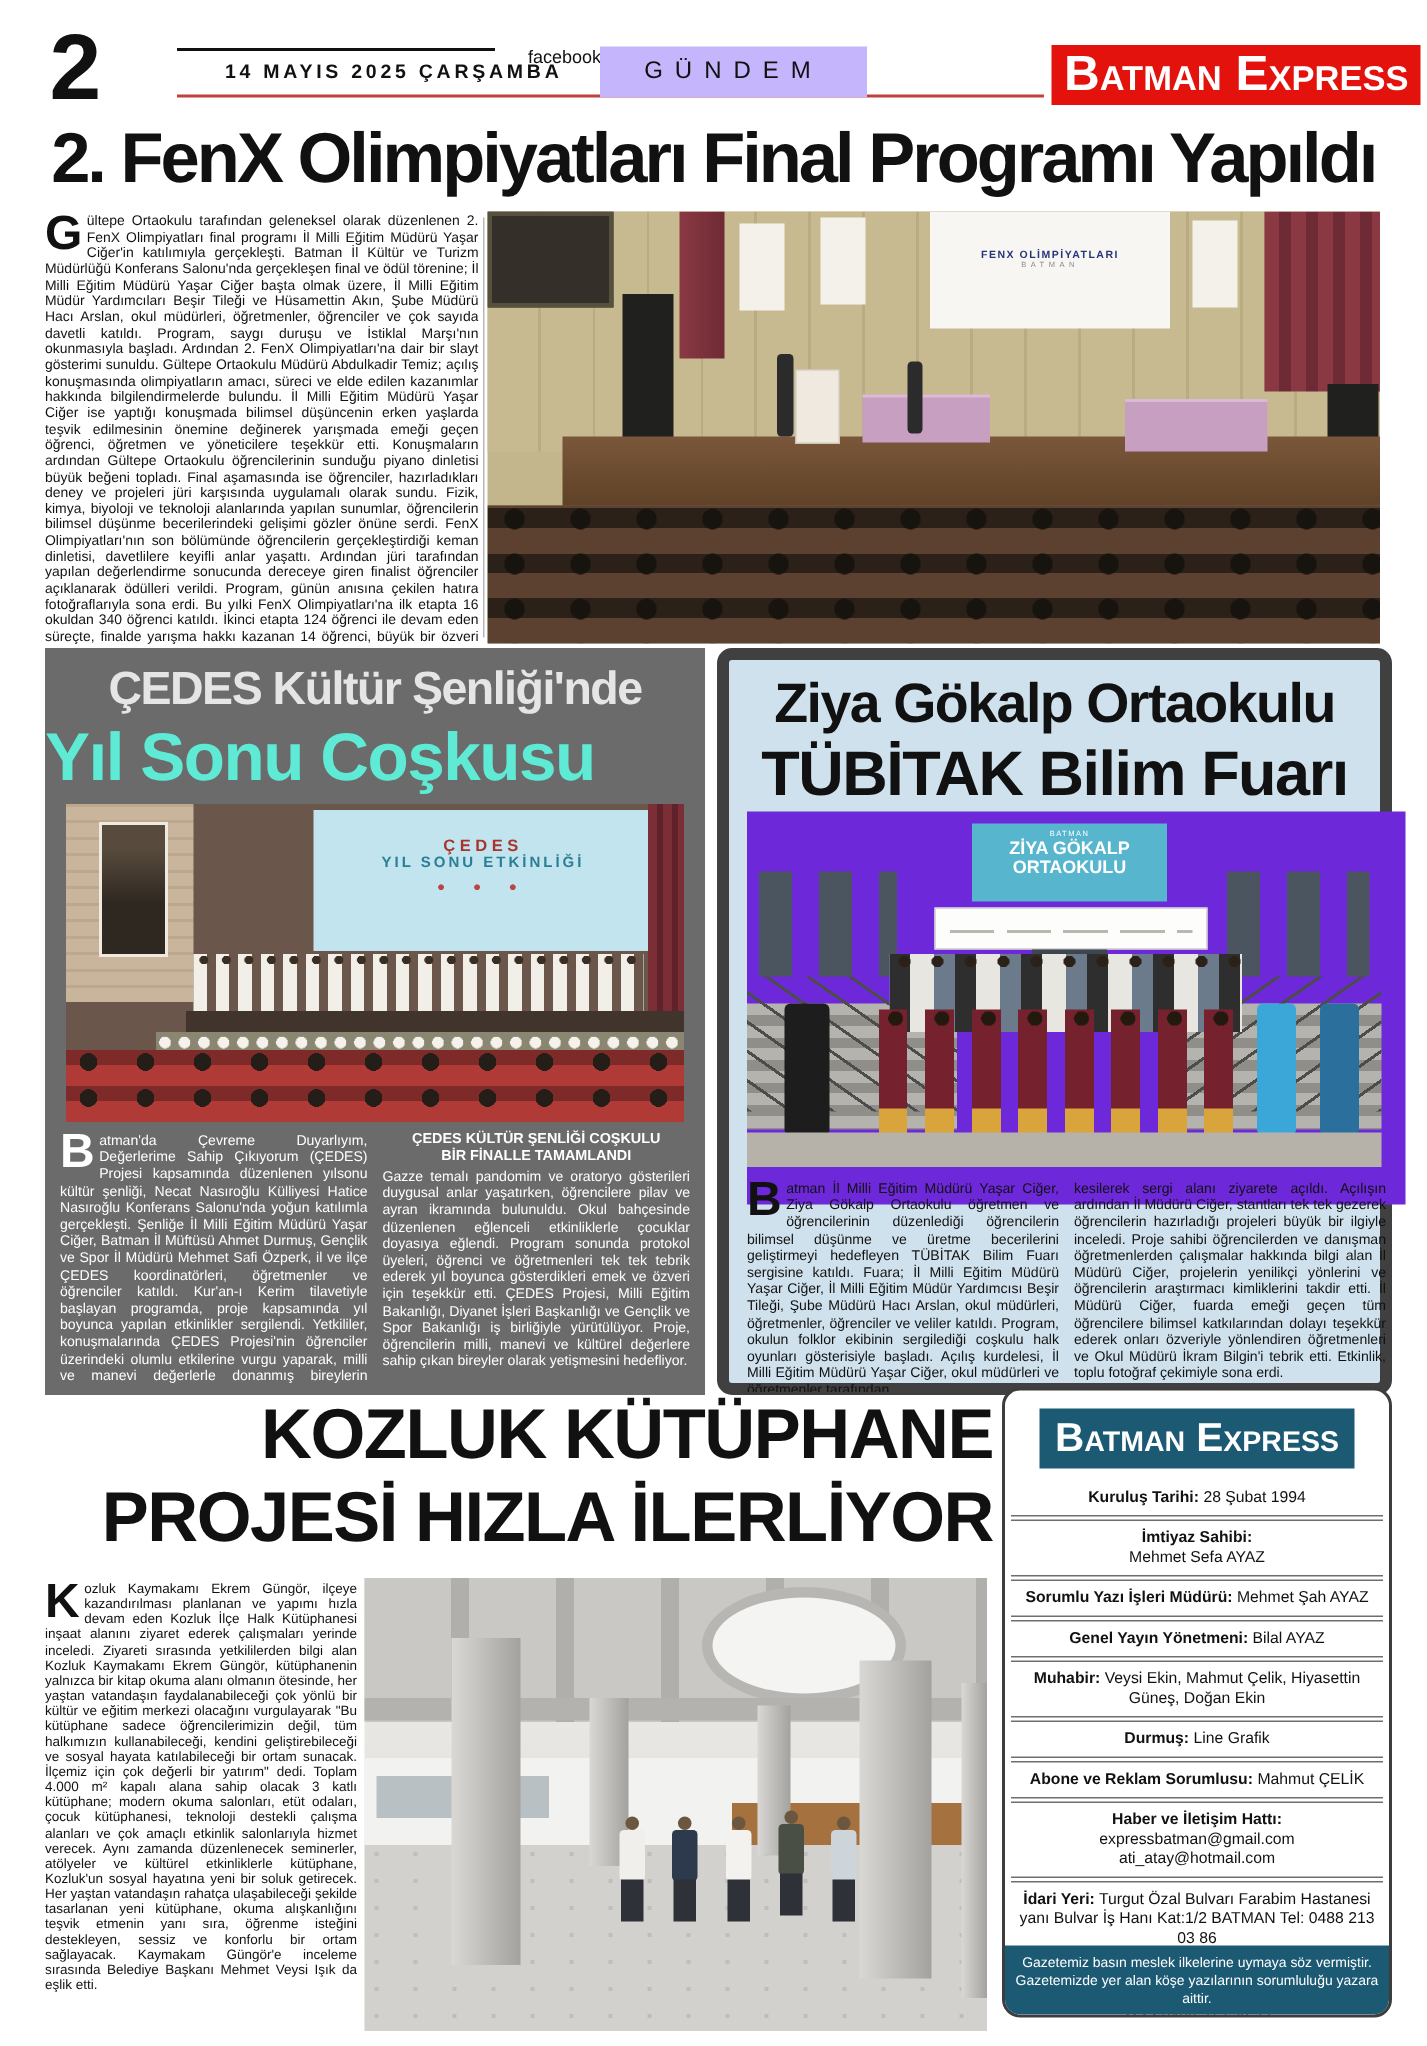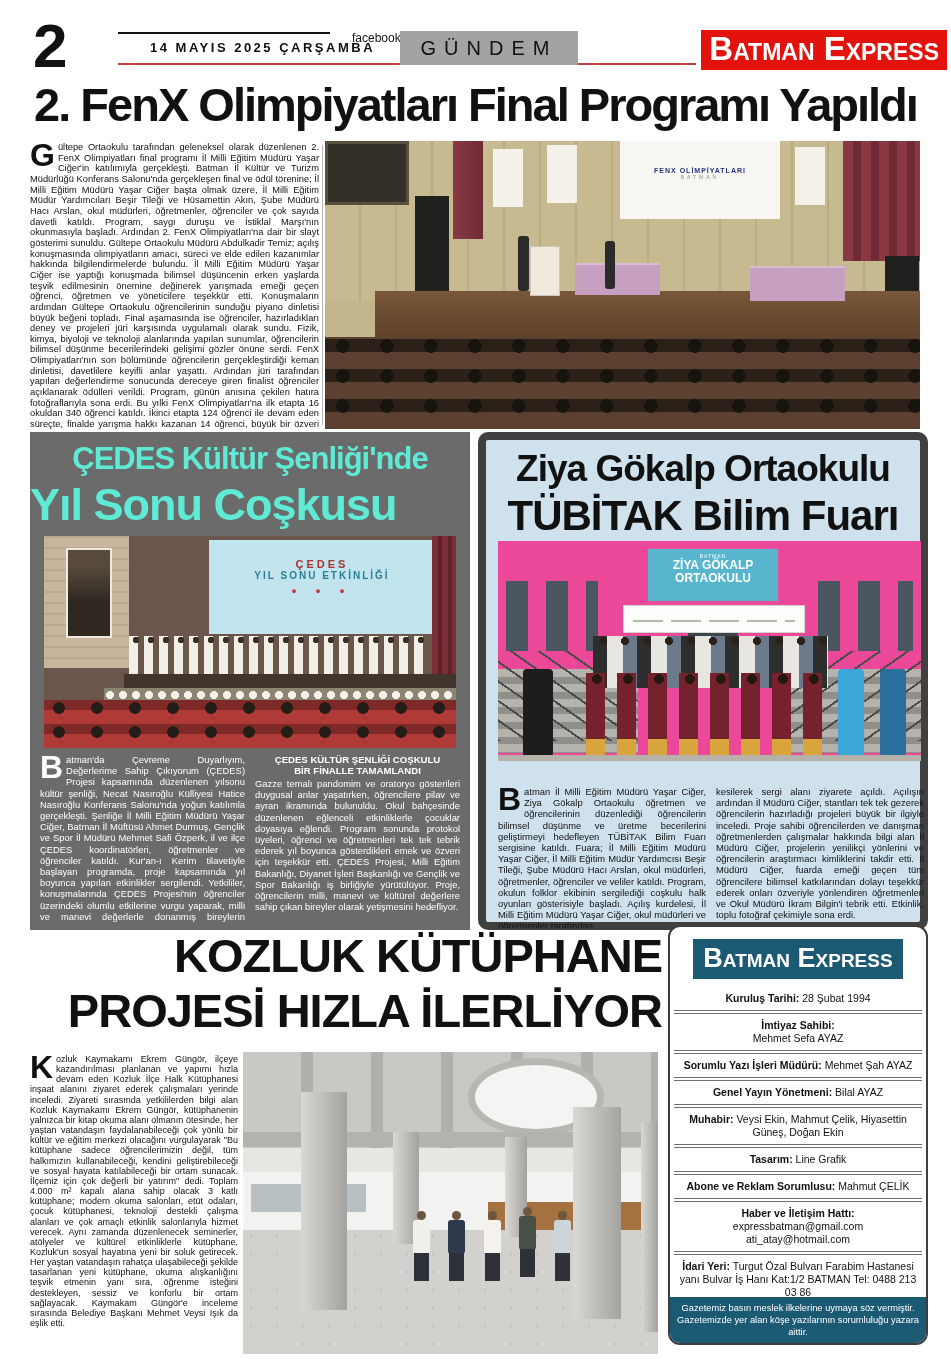--- a/index.html
+++ b/index.html
@@ -5,22 +5,22 @@
   html,body{margin:0;padding:0;background:#ffffff;}
   .page{position:relative;width:951px;height:1364px;background:#fff;overflow:hidden;
         font-family:"Liberation Sans",sans-serif;color:#111;}
 
   
   .page-number{position:absolute;left:33px;top:10px;font-size:62px;font-weight:bold;letter-spacing:-2px;}
   .hdr-topline{position:absolute;left:118px;top:32px;width:212px;height:2px;background:#111;}
   .hdr-facebook{position:absolute;left:336px;top:31px;font-size:12px;font-weight:normal;margin-left:16px;}
   .hdr-date{position:absolute;left:150px;top:40px;font-size:13px;font-weight:bold;letter-spacing:2.5px;}
   .hdr-redline{position:absolute;left:118px;top:63px;width:578px;height:2px;background:#c0403d;}
-  .section-tag{position:absolute;left:400px;top:31px;width:178px;height:34px;background:#a3a3a3;
-               display:flex;align-items:center;justify-content:center;font-size:20px;letter-spacing:8px;color:#111;}
+  .section-tag{position:absolute;left:400px;top:31px;width:178px;height:34px;background:#c4b5fd;
+               display:flex;align-items:center;justify-content:center;font-size:16px;letter-spacing:8px;color:#111;}
   .brand{position:absolute;right:4px;top:30px;background:#e3120d;color:#fff;padding:1px 8px 3px 8px;
          font-variant:small-caps;font-weight:bold;font-size:33px;letter-spacing:0px;line-height:36px;}
   .brand-small{background:#1c5a74;color:#fff;font-variant:small-caps;font-weight:bold;
                font-size:27px;line-height:30px;padding:4px 10px 6px 10px;display:inline-block;}
 
   
   .fenx-headline{position:absolute;left:20px;top:80px;width:911px;margin:0;text-align:center;
                  font-size:47px;font-weight:bold;letter-spacing:-2px;line-height:1.05;}
   .body-text{text-align:justify;overflow:hidden;margin:0;}
   .dropcap::first-letter{float:left;font-size:32px;line-height:26px;font-weight:bold;padding-right:3px;}
@@ -53,21 +53,21 @@
   .fx-fig{background:#2b2b2b;border-radius:3px;}
   .fx-audience{left:0;top:196px;width:595px;height:92px;
      background-color:#7d6c58;
      background-image:
        radial-gradient(circle 7px at 18px 9px,#17130e 97%,transparent 100%),
        repeating-linear-gradient(0deg,#5d4130 0 17px,#2c2118 17px 30px);
      background-size:44px 30px,auto;}
 
   
   .cedes-box{position:absolute;left:30px;top:432px;width:440px;height:498px;background:#6b6b6b;}
-  .cedes-h1{margin:9px 0 0 0;text-align:center;color:#5eead4;font-size:31px;font-weight:bold;letter-spacing:-1px;}
+  .cedes-h1{margin:9px 0 0 0;text-align:center;color:#e5e5e5;font-size:31px;font-weight:bold;letter-spacing:-1px;}
   .cedes-h2{margin:2px 0 0 0;text-align:left;color:#5eead4;font-size:45px;font-weight:bold;letter-spacing:-1px;}
   .cedes-photo{left:14px;top:104px;width:412px;height:212px;background:#6a564b;}
   .cd-brick{left:0;top:0;width:85px;height:132px;background:repeating-linear-gradient(0deg,#c9b49c 0 9px,#bda78e 9px 11px);}
   .cd-portrait{left:22px;top:12px;width:42px;height:86px;background:linear-gradient(180deg,#584b3d 18%,#2f2821 60%);border:2px solid #efeadf;}
   .cd-screen{left:165px;top:4px;width:226px;height:94px;background:#c2e4ee;text-align:center;}
   .cd-screen-t1{margin-top:18px;font-size:11px;font-weight:bold;color:#a8342c;letter-spacing:3px;}
   .cd-screen-t2{font-size:10px;font-weight:bold;color:#2a7f96;letter-spacing:2px;}
   .cd-logos{margin-top:5px;font-size:9px;color:#b44;letter-spacing:8px;}
   .cd-curtain{left:388px;top:0;width:24px;height:152px;background:repeating-linear-gradient(90deg,#7c2e37 0 6px,#5f222b 6px 10px);}
   .cd-kids{left:85px;top:100px;width:300px;height:38px;
@@ -85,21 +85,21 @@
      background-size:38px 24px,auto;}
   .cedes-cols{position:absolute;left:10px;top:322px;width:420px;display:flex;gap:10px;color:#fff;}
   .cedes-col{width:205px;height:168px;font-size:9.4px;line-height:11.2px;}
   .cedes-sub{font-weight:bold;text-align:center;font-size:9.6px;line-height:11px;margin:0 0 2px 0;color:#fff;}
 
   
   .tubitak-box{position:absolute;left:478px;top:432px;width:450px;height:498px;background:#cfe1ed;
                border:8px solid #404040;border-radius:10px;box-sizing:border-box;}
   .tub-h1{margin:8px 0 0 0;text-align:center;color:#111;font-size:37px;font-weight:bold;letter-spacing:-1px;}
   .tub-h2{margin:2px 0 0 0;text-align:center;color:#111;font-size:42px;font-weight:bold;letter-spacing:-1px;}
-  .ziya-photo{left:12px;top:101px;width:423px;height:220px;background:#ec4899;}
+  .ziya-photo{left:12px;top:101px;width:423px;height:262px;background:#6d28d9;padding-left:16px;}
   .zy-win{height:70px;top:40px;background:repeating-linear-gradient(90deg,#4a5560 0 22px,rgba(0,0,0,0) 22px 40px);}
   .zy-sign{left:150px;top:8px;width:130px;height:52px;background:#57b6ce;text-align:center;color:#fff;}
   .zy-sign-top{font-size:5px;margin-top:4px;letter-spacing:1px;}
   .zy-sign-t1{font-size:12px;font-weight:bold;line-height:13px;}
   .zy-banner{left:125px;top:64px;width:180px;height:26px;background:#fdfdfb;border:1px solid #d8d6cf;
      background-image:repeating-linear-gradient(90deg,#b9b7ae 0 30px,transparent 30px 38px);background-size:90% 2px;background-position:center 14px;background-repeat:no-repeat;}
   .zy-door{left:190px;top:92px;width:50px;height:46px;background:#3e464d;}
   .zy-stairs{top:128px;width:140px;height:84px;background:repeating-linear-gradient(180deg,#b5b3ae 0 8px,#908e89 8px 15px);}
   .zy-rail{top:110px;width:140px;height:90px;background:repeating-linear-gradient(35deg,#4c4c4c 0 2px,transparent 2px 16px);}
   .zy-railR{transform:scaleX(-1);}
@@ -296,21 +296,21 @@
       <b>Genel Yayın Yönetmeni:</b>
       <span>Bilal AYAZ</span>
     </div>
     <div class="mh-rule"></div>
     <div class="mh-row">
       <b>Muhabir:</b>
       <span>Veysi Ekin, Mahmut Çelik, Hiyasettin Güneş, Doğan Ekin</span>
     </div>
     <div class="mh-rule"></div>
     <div class="mh-row">
-      <b>Tasarım:</b>
+      <b>Durmuş:</b>
       <span>Line Grafik</span>
     </div>
     <div class="mh-rule"></div>
     <div class="mh-row">
       <b>Abone ve Reklam Sorumlusu:</b>
       <span>Mahmut ÇELİK</span>
     </div>
     <div class="mh-rule"></div>
     <div class="mh-row">
       <b style="display:block;">Haber ve İletişim Hattı:</b>

